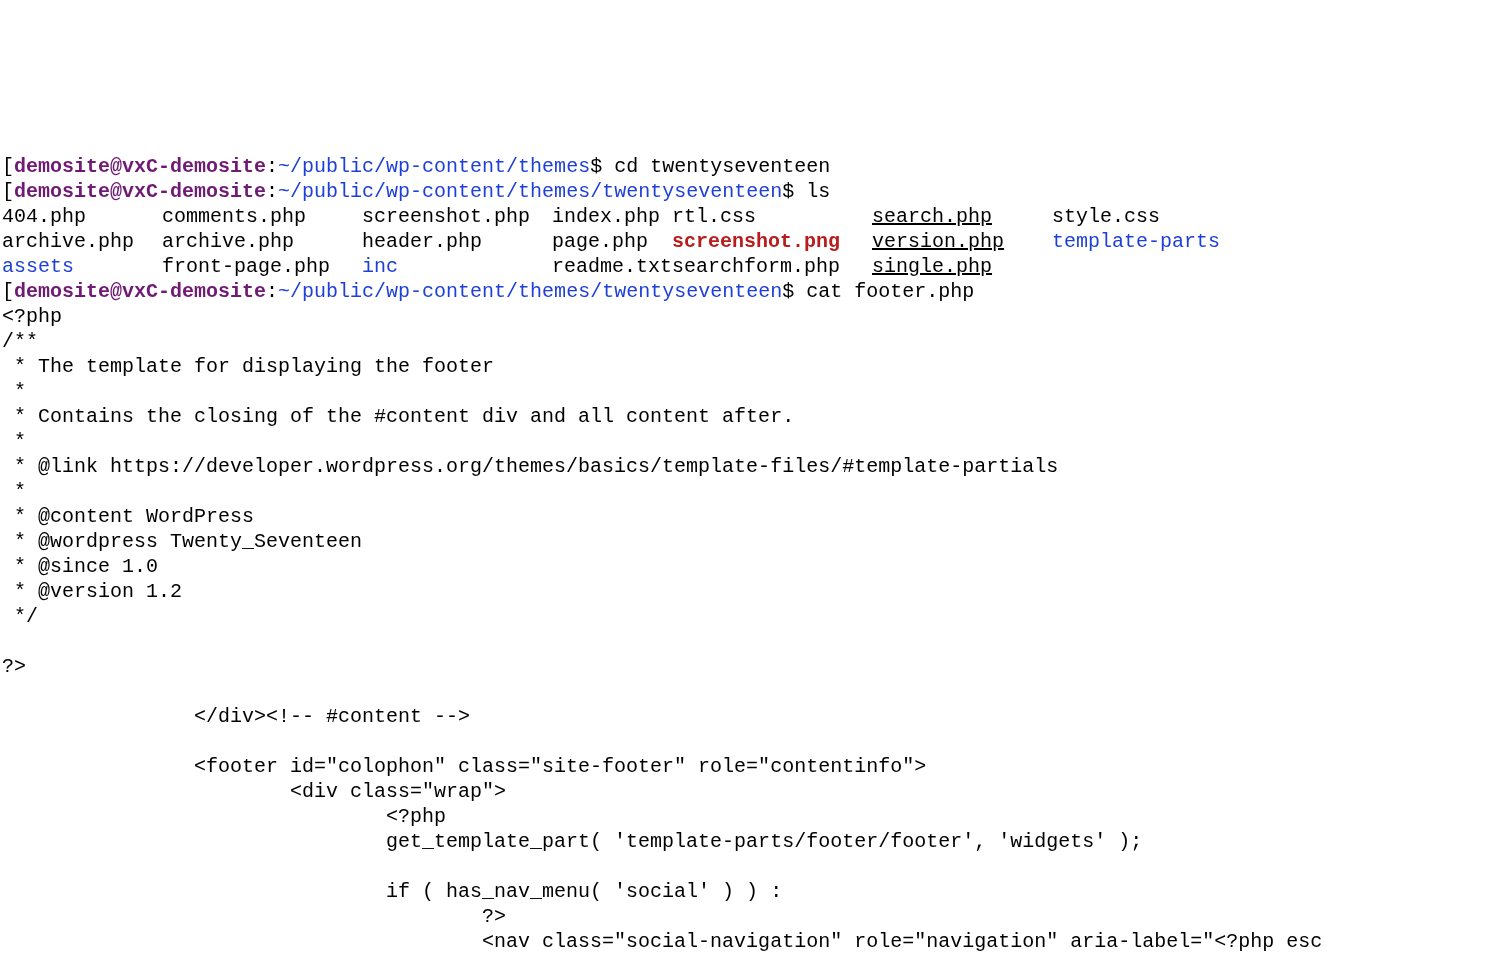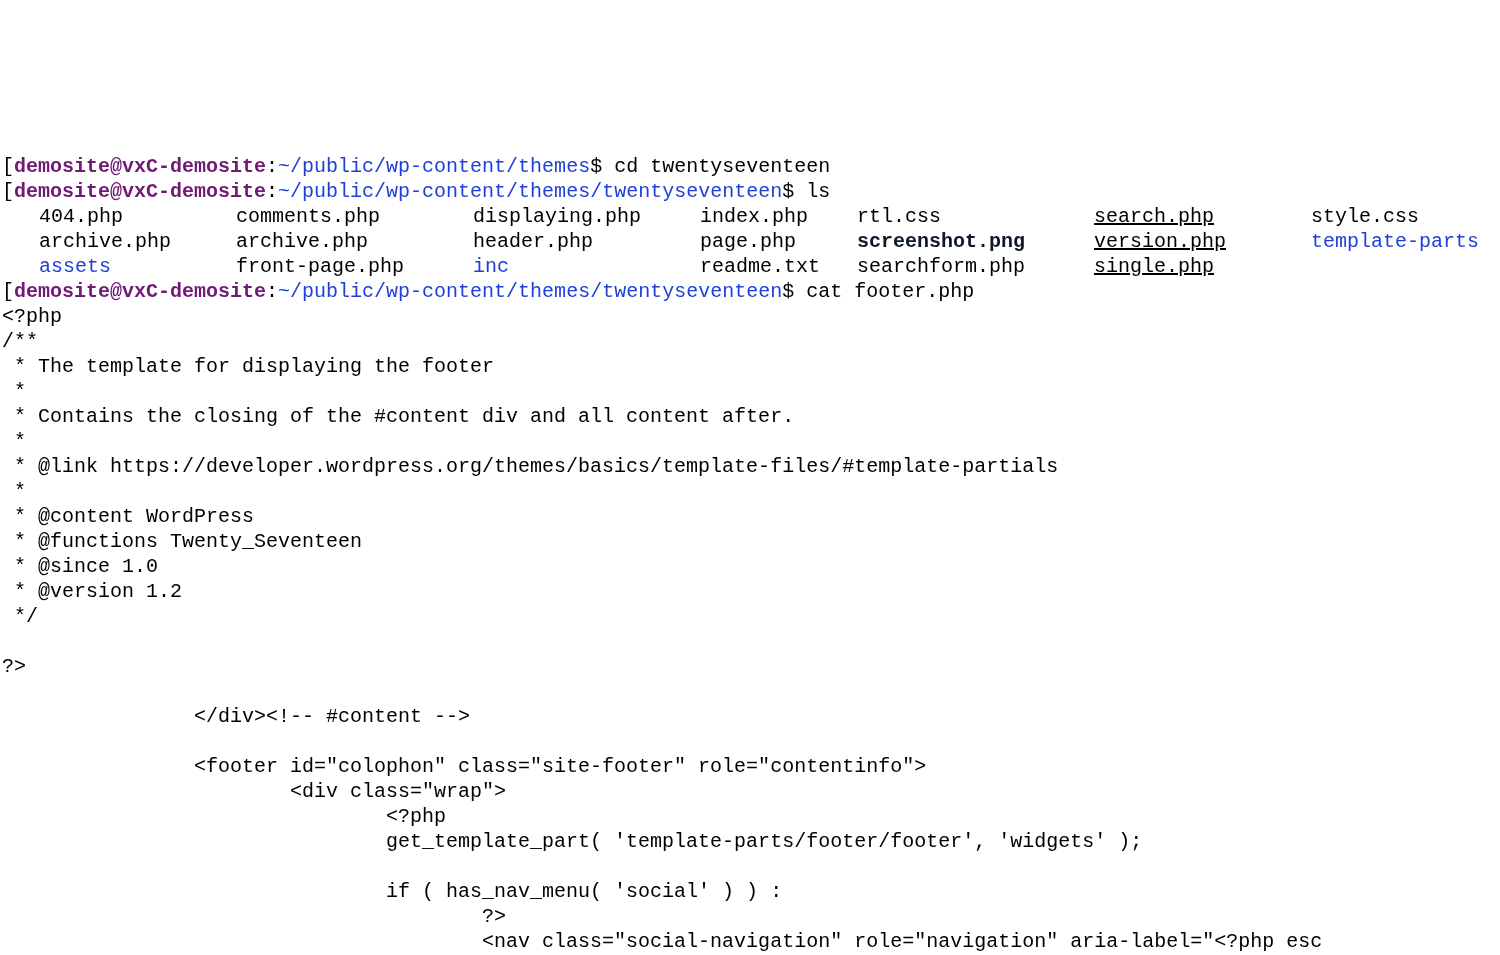--- a/index.html
+++ b/index.html
@@ -10,54 +10,54 @@
     font-size: 20px;
     line-height: 1.25;
     color: #000000;
     white-space: pre;
   }
   .terminal {
     padding: 4px 0 0 2px;
   }
   .green { color: #701a75; font-weight: bold; }
   .blue  { color: #1e40d8; font-weight: normal; }
-  .magenta { color: #0f172a; font-weight: bold; }
+  .magenta { color: #b91c1c; font-weight: bold; }
   .black { color: #000000; }
   .prompt-bracket { color: #000000; }
   .dir-list { display: block; }
-  .col { display: inline-block; margin-left: 37px; }
+  .col { display: inline-block; }
   .c0 { width: 160px; }
   .c1 { width: 200px; }
   .c2 { width: 190px; }
   .c3 { width: 120px; }
   .c4 { width: 200px; }
   .c5 { width: 180px; text-decoration: underline; }
   .c6 { width: 180px; }
 </style>
 </head>
 <body>
 
 
 
 <div class="terminal">
 <span class="prompt-bracket">[</span><span class="green">demosite@vxC-demosite</span><span class="black">:</span><span class="blue">~/public/wp-content/themes</span><span class="black">$ </span><span class="black">cd twentyseventeen</span>
 <span class="prompt-bracket">[</span><span class="green">demosite@vxC-demosite</span><span class="black">:</span><span class="blue">~/public/wp-content/themes/twentyseventeen</span><span class="black">$ </span><span class="black">ls</span>
-<span class="dir-list"><span class="col c0 black">404.php</span><span class="col c1 black">comments.php</span><span class="col c2 black">displaying.php</span><span class="col c3 black">index.php</span><span class="col c4 black">rtl.css</span><span class="col c5 black">search.php</span><span class="col c6 black">style.css</span>
+<span class="dir-list"><span class="col c0 black">404.php</span><span class="col c1 black">comments.php</span><span class="col c2 black">screenshot.php</span><span class="col c3 black">index.php</span><span class="col c4 black">rtl.css</span><span class="col c5 black">search.php</span><span class="col c6 black">style.css</span>
 <span class="col c0 black">archive.php</span><span class="col c1 black">archive.php</span><span class="col c2 black">header.php</span><span class="col c3 black">page.php</span><span class="col c4 magenta">screenshot.png</span><span class="col c5 black">version.php</span><span class="col c6 blue">template-parts</span>
 <span class="col c0 blue">assets</span><span class="col c1 black">front-page.php</span><span class="col c2 blue">inc</span><span class="col c3 black">readme.txt</span><span class="col c4 black">searchform.php</span><span class="col c5 black">single.php</span><span class="col c6"></span></span><span class="prompt-bracket">[</span><span class="green">demosite@vxC-demosite</span><span class="black">:</span><span class="blue">~/public/wp-content/themes/twentyseventeen</span><span class="black">$ </span><span class="black">cat footer.php</span>
 <span>&lt;?php</span>
 <span>/**</span>
 <span> * The template for displaying the footer</span>
 <span> *</span>
 <span> * Contains the closing of the #content div and all content after.</span>
 <span> *</span>
 <span> * @link https://developer.wordpress.org/themes/basics/template-files/#template-partials</span>
 <span> *</span>
 <span> * @content WordPress</span>
-<span> * @functions Twenty_Seventeen</span>
+<span> * @wordpress Twenty_Seventeen</span>
 <span> * @since 1.0</span>
 <span> * @version 1.2</span>
 <span> */</span>
 <span></span>
 <span>?&gt;</span>
 <span></span>
 <span>                &lt;/div&gt;&lt;!-- #content --&gt;</span>
 <span></span>
 <span>                &lt;footer id="colophon" class="site-footer" role="contentinfo"&gt;</span>
 <span>                        &lt;div class="wrap"&gt;</span>

